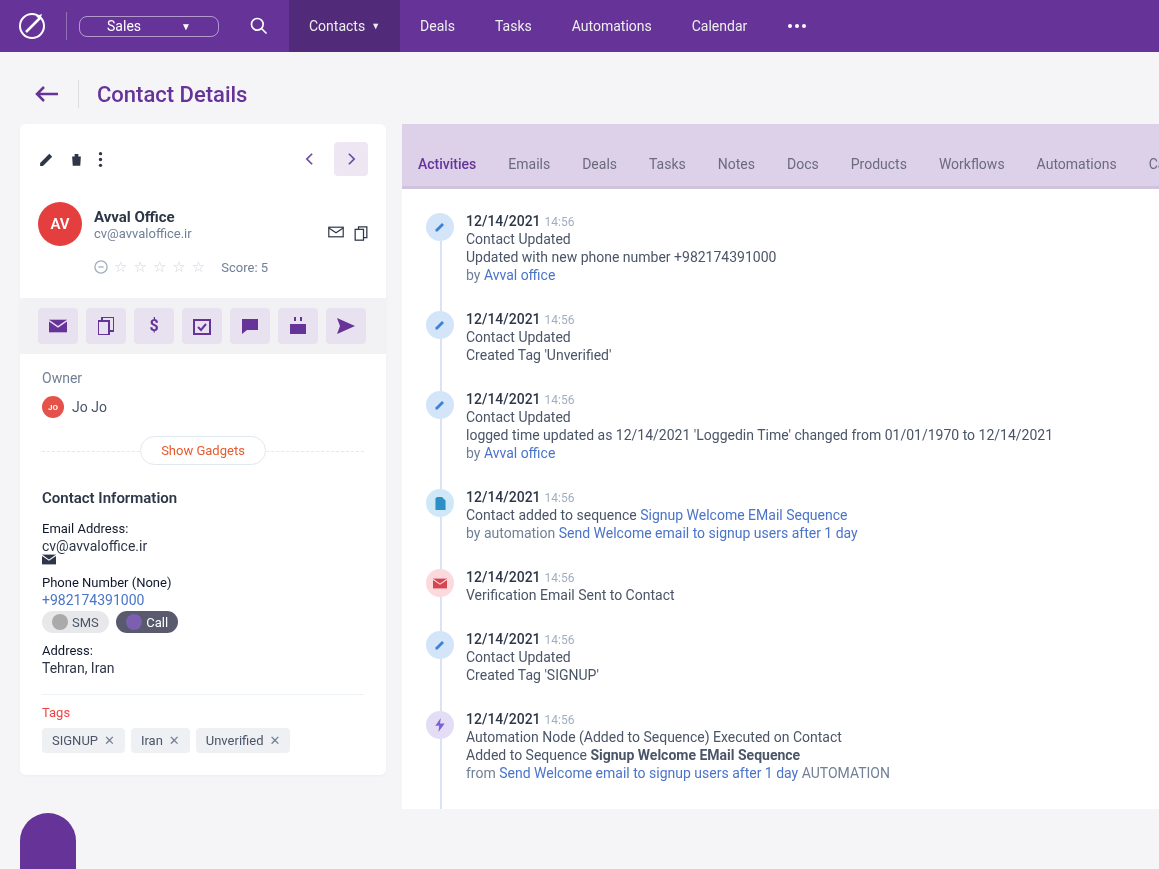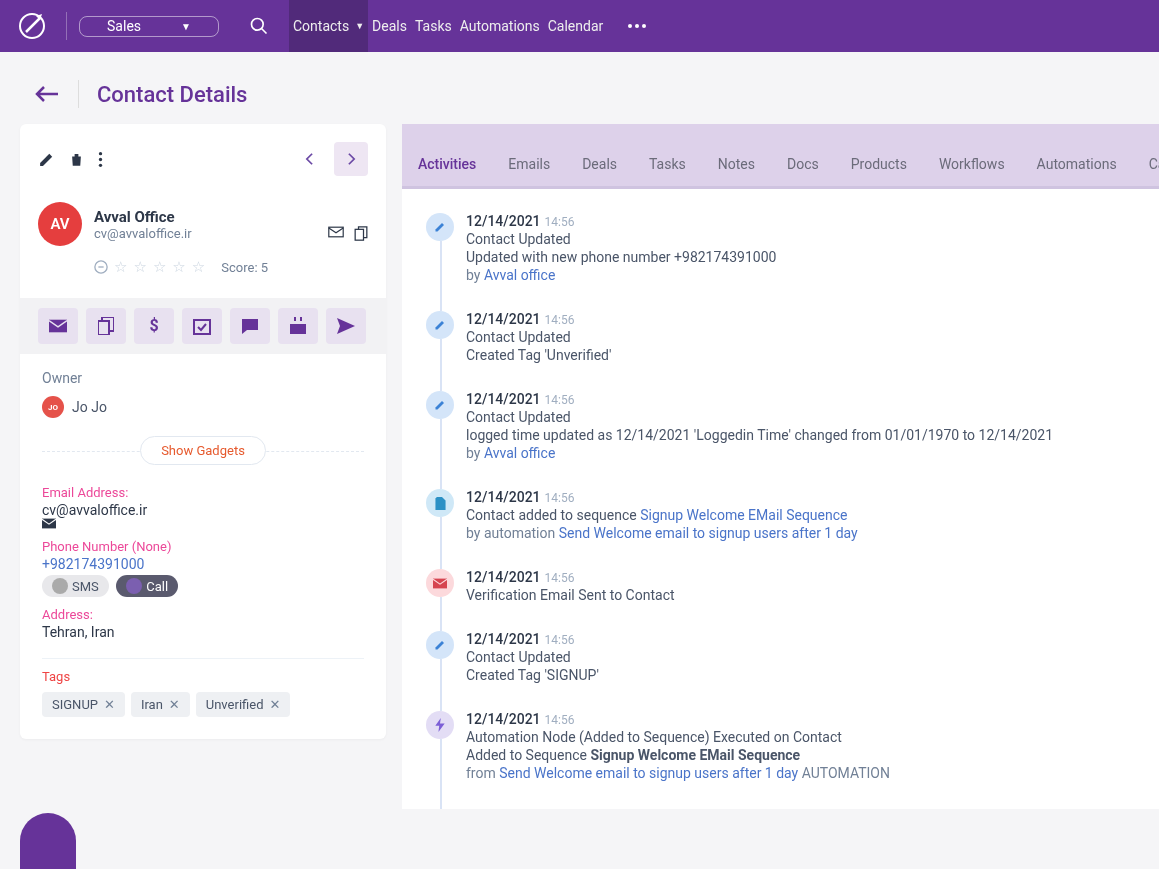--- a/index.html
+++ b/index.html
@@ -6,21 +6,21 @@
 body { font-family: -apple-system, BlinkMacSystemFont, "Segoe UI", Roboto, Arial, sans-serif; background: #f5f5f7; color: #4a5568; font-size: 14px; overflow-x: hidden; }
 
 
 .topnav { background: #663399; height: 52px; display: flex; align-items: center; padding: 0 10px; color: #fff; }
 .logo { width: 28px; height: 28px; margin: 0 8px; }
 .divider-v { width: 1px; height: 28px; background: rgba(255,255,255,.3); margin: 0 12px; }
 .module-select { border: 1px solid rgba(255,255,255,.5); border-radius: 8px; height: 21px; width: 140px; display: flex; align-items: center; justify-content: center; color: #fff; gap: 40px; cursor: pointer; }
 .module-select .chev { font-size: 10px; }
 .search-btn { margin: 0 20px 0 30px; cursor: pointer; }
 .nav-tabs { display: flex; height: 52px; }
-.nav-tab { height: 52px; display: flex; align-items: center; padding: 0 4px; color: #eee; cursor: pointer; gap: 6px; }
+.nav-tab { height: 52px; display: flex; align-items: center; padding: 0 20px; color: #eee; cursor: pointer; gap: 6px; }
 .nav-tab.active { background: #512a7a; }
 .more-dots { padding: 0 20px; display: flex; align-items: center; cursor: pointer; }
 
 
 .page-head { display: flex; align-items: center; padding: 28px 34px 16px; gap: 18px; }
 .back-arrow { color: #663399; font-size: 22px; cursor: pointer; }
 .head-div { width: 1px; height: 28px; background: #ddd; }
 .page-title { color: #663399; font-size: 22px; font-weight: 500; }
 
 
@@ -50,21 +50,21 @@
 .section-label { color: #718096; font-size: 14px; margin-bottom: 6px; }
 .owner-row { display: flex; align-items: center; gap: 8px; padding-top: 4px; }
 .owner-av { width: 22px; height: 22px; border-radius: 50%; background: #e5524a; color: #fff; font-size: 8px; display: flex; align-items: center; justify-content: center; font-weight: bold; }
 
 .show-gadgets { display: flex; justify-content: center; margin: 18px 0 10px; position: relative; }
 .show-gadgets::before { content: ""; position: absolute; top: 50%; left: 22px; right: 22px; border-top: 1px dashed #e2e8f0; z-index: 0; }
 .gadget-pill { background: #fff; border: 1px solid #e2e8f0; border-radius: 20px; padding: 6px 20px; color: #e65a2e; font-size: 13px; z-index: 1; cursor: pointer; }
 
 .info-title { font-weight: 600; color: #2d3748; padding: 14px 22px 4px; font-size: 15px; }
 .info-block { padding: 10px 22px 0; }
-.info-lbl { color: #ec4899; font-size: 13px; margin-bottom: 2px; }
+.info-lbl { color: #0f172a; font-size: 13px; margin-bottom: 2px; }
 .info-val { color: #2d3748; }
 .link { color: #4a74c9; }
 .chip { display: inline-flex; align-items: center; gap: 4px; background: #e8e8eb; border-radius: 14px; padding: 3px 10px; font-size: 13px; margin-right: 4px; margin-top: 3px; }
 .chip.dark { background: #5a5a6e; color: #fff; }
 .chip .ci { width: 16px; height: 16px; border-radius: 50%; background: #aaa; display: inline-block; }
 .chip.dark .ci { background: #7b5fb0; }
 
 .tag-chip { display: inline-flex; align-items: center; gap: 6px; background: #eef0f3; border-radius: 4px; padding: 5px 10px; font-size: 13px; margin: 6px 6px 0 0; color: #4a5568; }
 .tag-chip .x { color: #718096; cursor: pointer; }
 
@@ -269,20 +269,21 @@
         <div class="owner-row">
           <span class="owner-av">JO</span>
           <span>Jo Jo</span>
         </div>
       </div>
 
       <div class="show-gadgets">
         <span class="gadget-pill">Show Gadgets</span>
       </div>
 
+      <div class="info-title">Contact Information</div>
 
       <div class="info-block">
         <div class="info-lbl">Email Address:</div>
         <div class="info-val">
           <span>cv@avvaloffice.ir</span>
           <span style="margin-left:6px"><svg width="14" height="11" viewBox="0 0 20 14">
                 <rect x="0" y="0" width="20" height="14" fill="#2d3748"></rect>
                 <path d="M0 1 L10 8 L20 1" fill="none" stroke="#fff" stroke-width="1.5"></path>
               </svg></span>
         </div>

